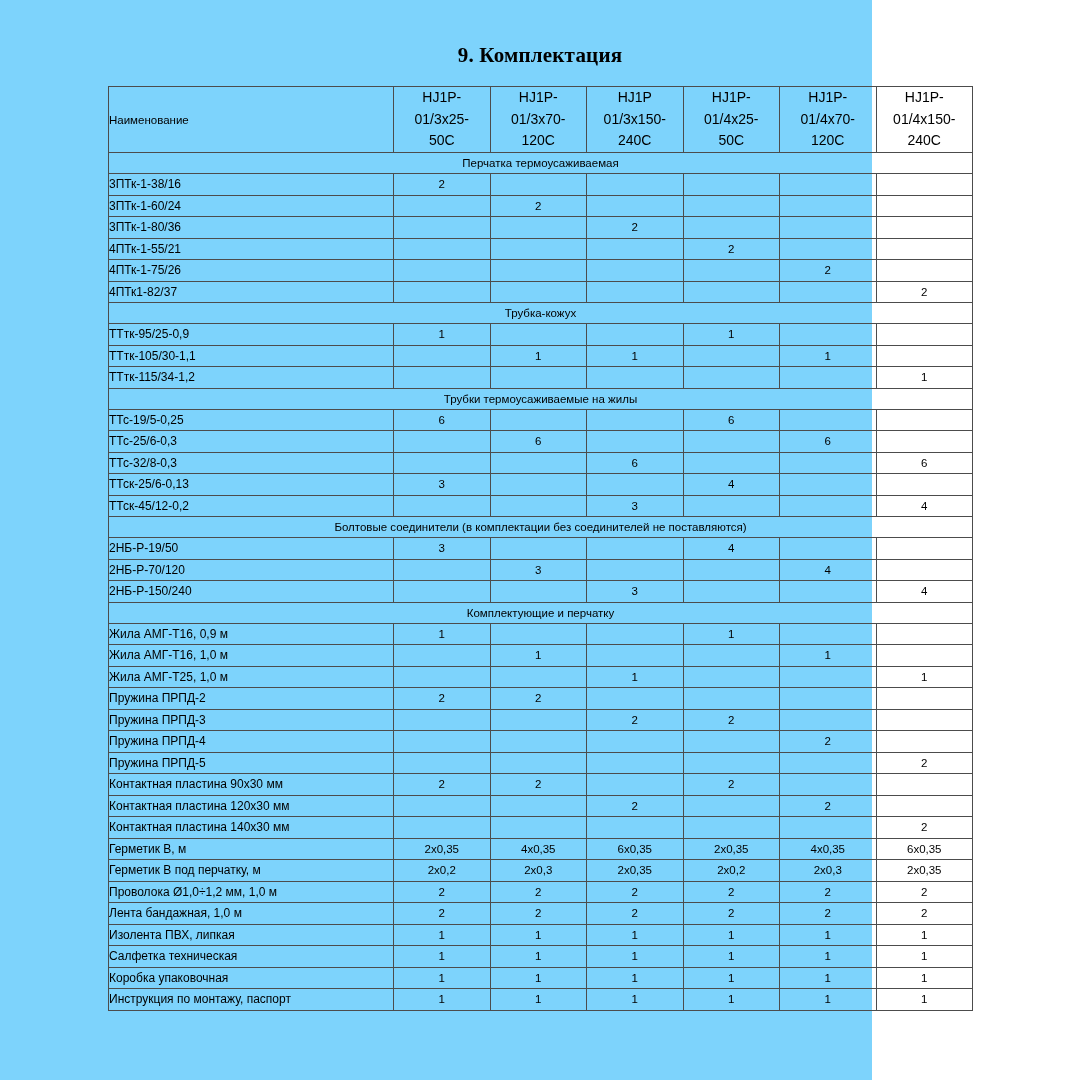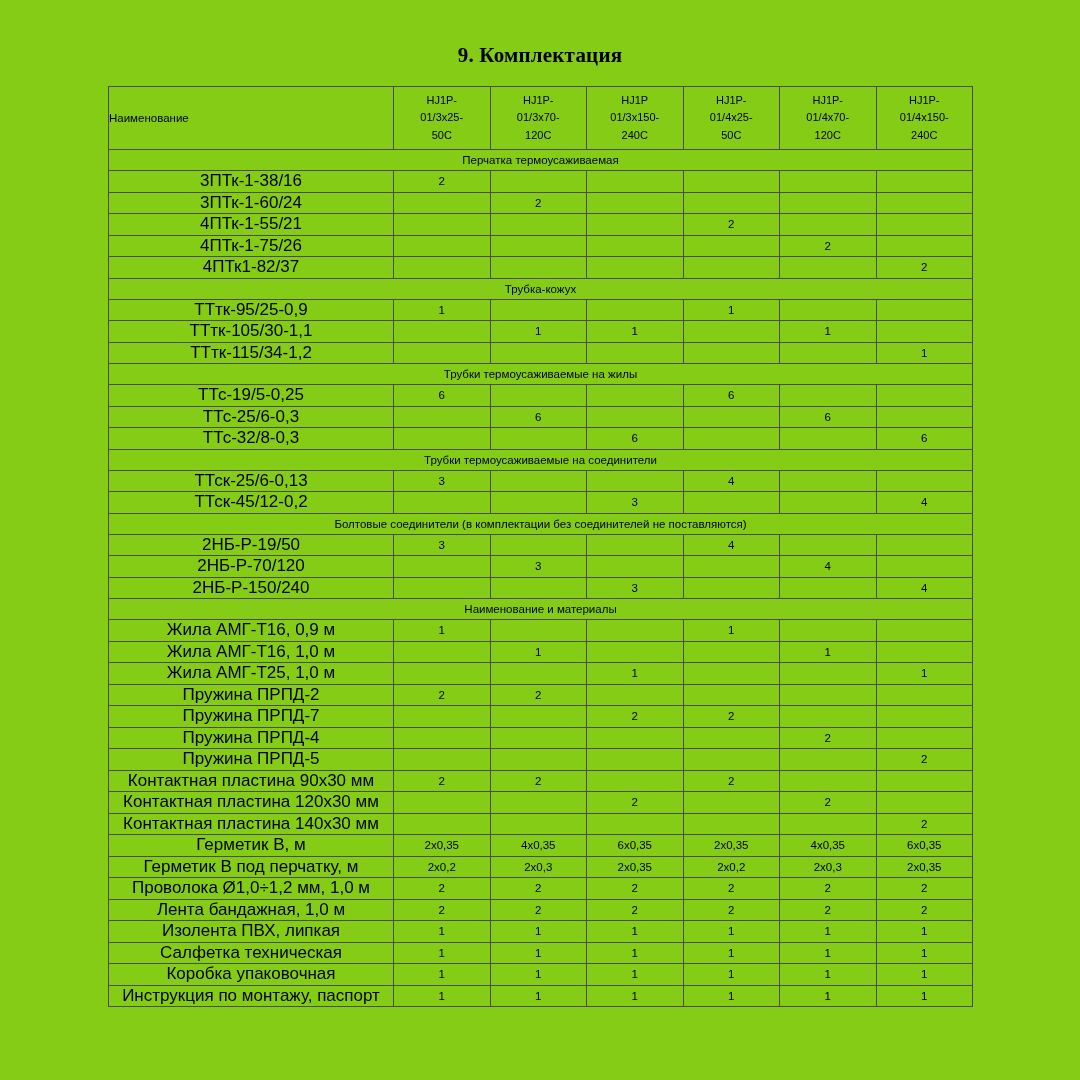--- a/index.html
+++ b/index.html
@@ -9,23 +9,23 @@
   }
   body {
     width: 1080px;
     height: 1080px;
     font-family: "Liberation Sans", sans-serif;
     color: #000000;
     overflow: hidden;
   }
   #page {
     position: relative;
-    width: 1080px;
+    width: 872px;
     height: 1080px;
-    background: #84cc16;
+    background: #7dd3fc;
     text-decoration: underline;
   }
   #doc-title {
     position: absolute;
     top: 43px;
     left: 0;
     width: 1080px;
     text-align: center;
     font-family: "Liberation Serif", serif;
     font-weight: bold;
@@ -51,40 +51,40 @@
   col.c-val   { width: 96.5px; }
 
   th.head-name {
     height: 62px;
     text-align: left;
     font-size: 11.5px;
   }
   th.head-col {
     height: 62px;
     text-align: center;
-    font-size: 11px;
+    font-size: 14px;
     line-height: 1.55;
     padding: 2px 2px;
   }
   th.head-col span { display: block; white-space: nowrap; }
 
   tr.section-row td {
     height: 20px;
     text-align: center;
     font-size: 11.5px;
     padding: 1px 0 2px 0;
     margin-top: 11px;
   }
   tr.data-row td {
     height: 20.5px;
   }
   td.cell-name {
-    text-align: center;
+    text-align: left;
     padding-left: 5px;
-    font-size: 17px;
+    font-size: 12px;
     white-space: nowrap;
   }
   td.cell-val {
     text-align: center;
     font-size: 11.5px;
   }
 </style>
 </head>
 <body>
 
@@ -153,20 +153,29 @@
         <tr class="data-row">
           <td class="cell-name">3ПТк-1-60/24</td>
           <td class="cell-val"></td>
           <td class="cell-val">2</td>
           <td class="cell-val"></td>
           <td class="cell-val"></td>
           <td class="cell-val"></td>
           <td class="cell-val"></td>
         </tr>
         <tr class="data-row">
+          <td class="cell-name">3ПТк-1-80/36</td>
+          <td class="cell-val"></td>
+          <td class="cell-val"></td>
+          <td class="cell-val">2</td>
+          <td class="cell-val"></td>
+          <td class="cell-val"></td>
+          <td class="cell-val"></td>
+        </tr>
+        <tr class="data-row">
           <td class="cell-name">4ПТк-1-55/21</td>
           <td class="cell-val"></td>
           <td class="cell-val"></td>
           <td class="cell-val"></td>
           <td class="cell-val">2</td>
           <td class="cell-val"></td>
           <td class="cell-val"></td>
         </tr>
         <tr class="data-row">
           <td class="cell-name">4ПТк-1-75/26</td>
@@ -239,23 +248,20 @@
         </tr>
         <tr class="data-row">
           <td class="cell-name">ТТс-32/8-0,3</td>
           <td class="cell-val"></td>
           <td class="cell-val"></td>
           <td class="cell-val">6</td>
           <td class="cell-val"></td>
           <td class="cell-val"></td>
           <td class="cell-val">6</td>
         </tr>
-        <tr class="section-row">
-          <td colspan="7">Трубки термоусаживаемые на соединители</td>
-        </tr>
         <tr class="data-row">
           <td class="cell-name">ТТск-25/6-0,13</td>
           <td class="cell-val">3</td>
           <td class="cell-val"></td>
           <td class="cell-val"></td>
           <td class="cell-val">4</td>
           <td class="cell-val"></td>
           <td class="cell-val"></td>
         </tr>
         <tr class="data-row">
@@ -291,21 +297,21 @@
         <tr class="data-row">
           <td class="cell-name">2НБ-Р-150/240</td>
           <td class="cell-val"></td>
           <td class="cell-val"></td>
           <td class="cell-val">3</td>
           <td class="cell-val"></td>
           <td class="cell-val"></td>
           <td class="cell-val">4</td>
         </tr>
         <tr class="section-row">
-          <td colspan="7">Наименование и материалы</td>
+          <td colspan="7">Комплектующие и перчатку</td>
         </tr>
         <tr class="data-row">
           <td class="cell-name">Жила АМГ-Т16, 0,9 м</td>
           <td class="cell-val">1</td>
           <td class="cell-val"></td>
           <td class="cell-val"></td>
           <td class="cell-val">1</td>
           <td class="cell-val"></td>
           <td class="cell-val"></td>
         </tr>
@@ -330,21 +336,21 @@
         <tr class="data-row">
           <td class="cell-name">Пружина ПРПД-2</td>
           <td class="cell-val">2</td>
           <td class="cell-val">2</td>
           <td class="cell-val"></td>
           <td class="cell-val"></td>
           <td class="cell-val"></td>
           <td class="cell-val"></td>
         </tr>
         <tr class="data-row">
-          <td class="cell-name">Пружина ПРПД-7</td>
+          <td class="cell-name">Пружина ПРПД-3</td>
           <td class="cell-val"></td>
           <td class="cell-val"></td>
           <td class="cell-val">2</td>
           <td class="cell-val">2</td>
           <td class="cell-val"></td>
           <td class="cell-val"></td>
         </tr>
         <tr class="data-row">
           <td class="cell-name">Пружина ПРПД-4</td>
           <td class="cell-val"></td>

